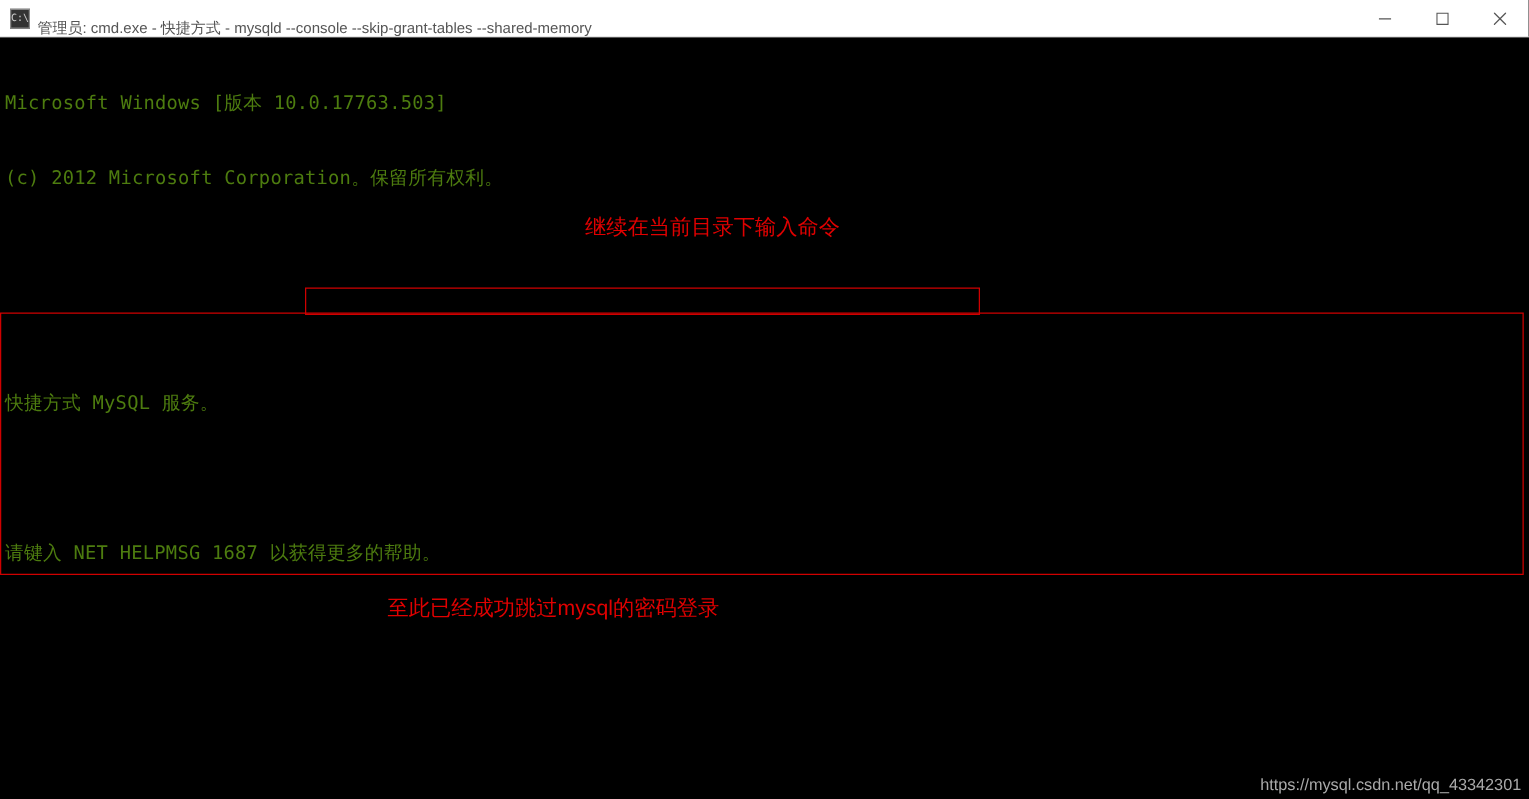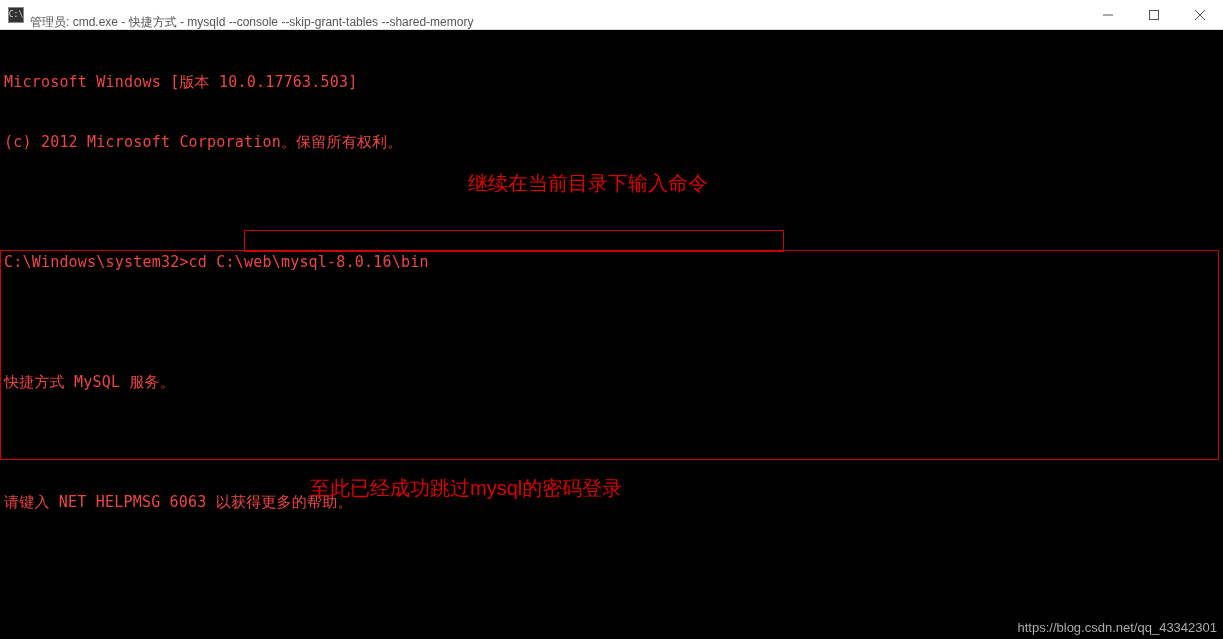--- a/index.html
+++ b/index.html
@@ -51,21 +51,21 @@
       display: flex;
       align-items: center;
       justify-content: center;
       color: #555;
       font-size: 12px;
       cursor: pointer;
     }
     .win-btn svg { width: 10px; height: 10px; stroke: #555; stroke-width: 1; fill: none; }
     .terminal {
       background: #000;
-      color: #ef4444;
+      color: #4d7c0f;
       padding: 2px 4px 0 4px;
       white-space: pre-wrap;
       word-break: break-all;
       line-height: 20px;
       letter-spacing: 0.2px;
       position: relative;
       height: calc(100% - 30px);
     }
     .line { min-height: 20px; }
     .highlight-box-1 {
@@ -83,21 +83,21 @@
       pointer-events: none;
       left: 0px;
       top: 250px;
       width: 1219px;
       height: 210px;
     }
     .annotation {
       position: absolute;
       color: #e00000;
       font-family: "SimSun", sans-serif;
-      font-size: 20px;
+      font-size: 17px;
     }
     .anno1 { left: 468px; top: 170px; }
     .anno2 { left: 310px; top: 475px; }
     .watermark {
       position: absolute;
       right: 6px;
       bottom: 4px;
       color: #aaa;
       font-family: Arial, sans-serif;
       font-size: 13px;
@@ -128,34 +128,33 @@
           <line x1="10" y1="0" x2="0" y2="10"></line>
         </svg>
     </div>
   </div>
 </div>
 
 <div class="terminal">
   <div class="line">Microsoft Windows [版本 10.0.17763.503]</div>
   <div class="line">(c) 2012 Microsoft Corporation。保留所有权利。</div>
   <div class="line"></div>
-  <div class="line">C:\Windows\system32&gt;cd C:\web\mysql-8.0.16\bin</div>
   <div class="line"></div>
   <div class="line">快捷方式 MySQL 服务。</div>
   <div class="line"></div>
-  <div class="line">请键入 NET HELPMSG 6063 以获得更多的帮助。</div>
+  <div class="line">请键入 NET HELPMSG 1687 以获得更多的帮助。</div>
   <div class="line"></div>
   
   
   
   
   
   
   
 </div>
 
 <div class="highlight-box-1"></div>
 <div class="highlight-box-2"></div>
 
 <div class="annotation anno1">继续在当前目录下输入命令</div>
 <div class="annotation anno2">至此已经成功跳过mysql的密码登录</div>
 
-<div class="watermark">https://blog.csdn.net/qq_43342301</div>
+<div class="watermark">https://mysql.csdn.net/qq_43342301</div>
 
 </body></html>

